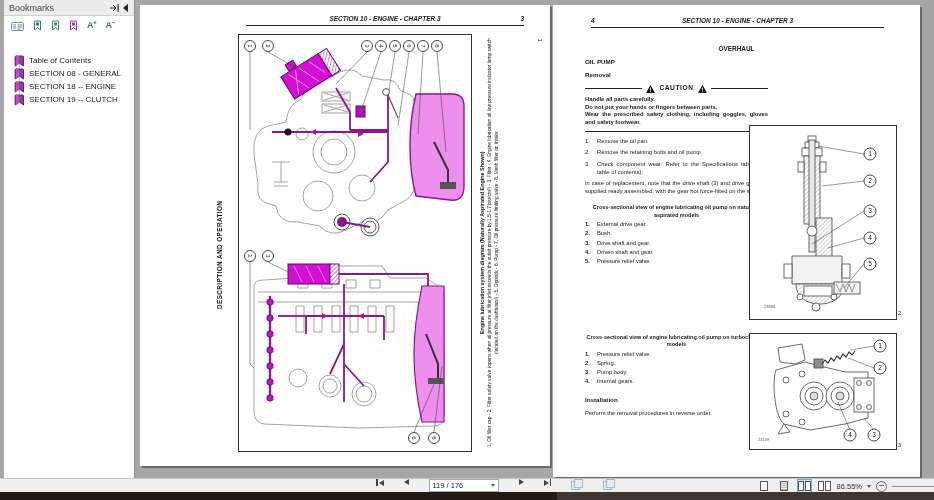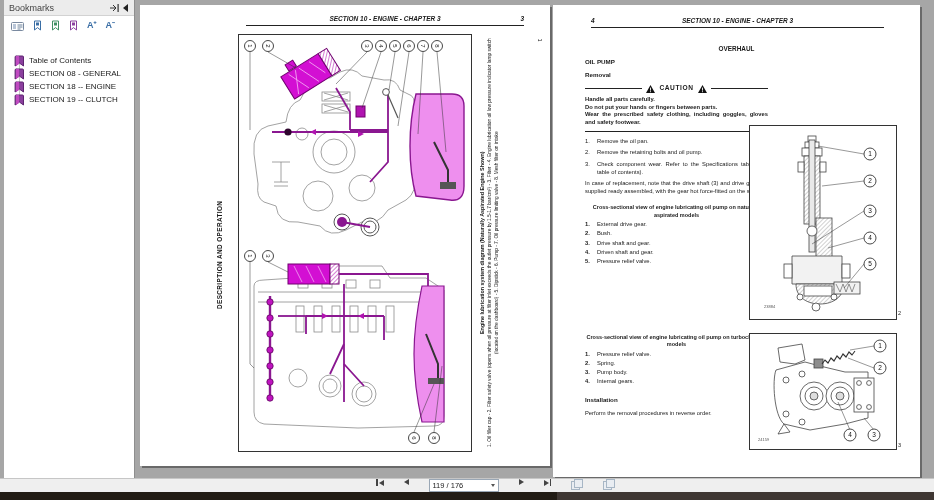--- a/index.html
+++ b/index.html
@@ -561,18 +561,38 @@
         </span>
       <span class="view-ic">
           <i></i>
           <i></i>
         </span>
       <span class="view-ic">
           <i></i>
           <i></i>
         </span>
     </div>
+    <div class="zoom-group">
+      <span class="pgico one">
+          <i></i>
+        </span>
+      <span class="pgico cont">
+          <i></i>
+        </span>
+      <span class="pgico twoup active-ico">
+          <i></i>
+          <i></i>
+        </span>
+      <span class="pgico twoup">
+          <i></i>
+          <i></i>
+        </span>
+      <span class="zoom-val">86.55%</span>
+      <span class="caret"></span>
+      <span class="zminus"></span>
+      <span class="slider-line"></span>
+    </div>
   </footer>
 
   <div class="bottom-strip">
       <span class="r"></span>
     </div>
 </div>
 
 </body></html>

